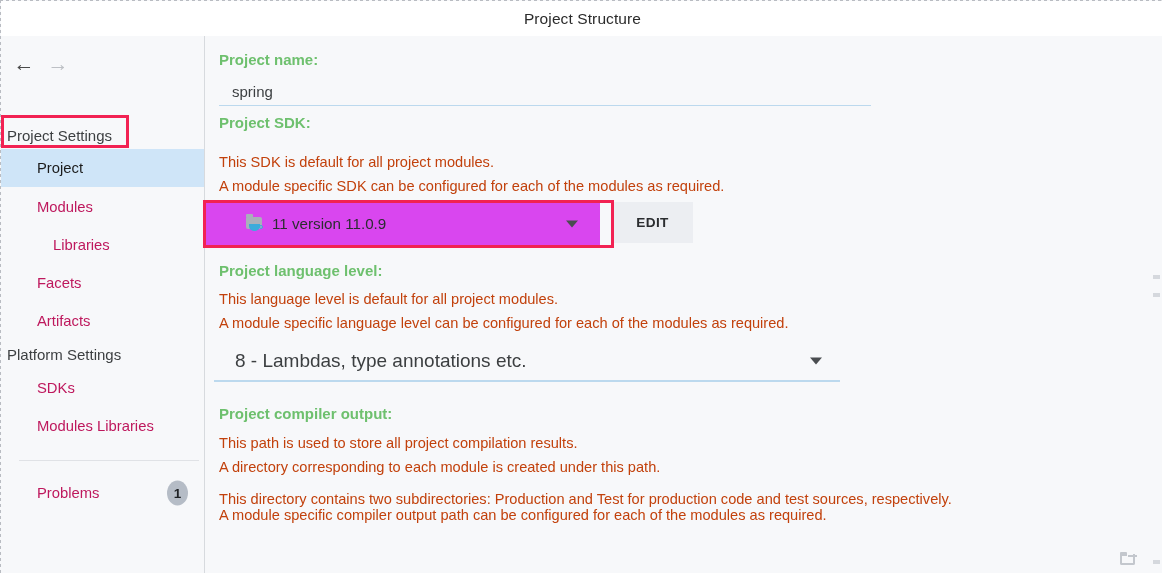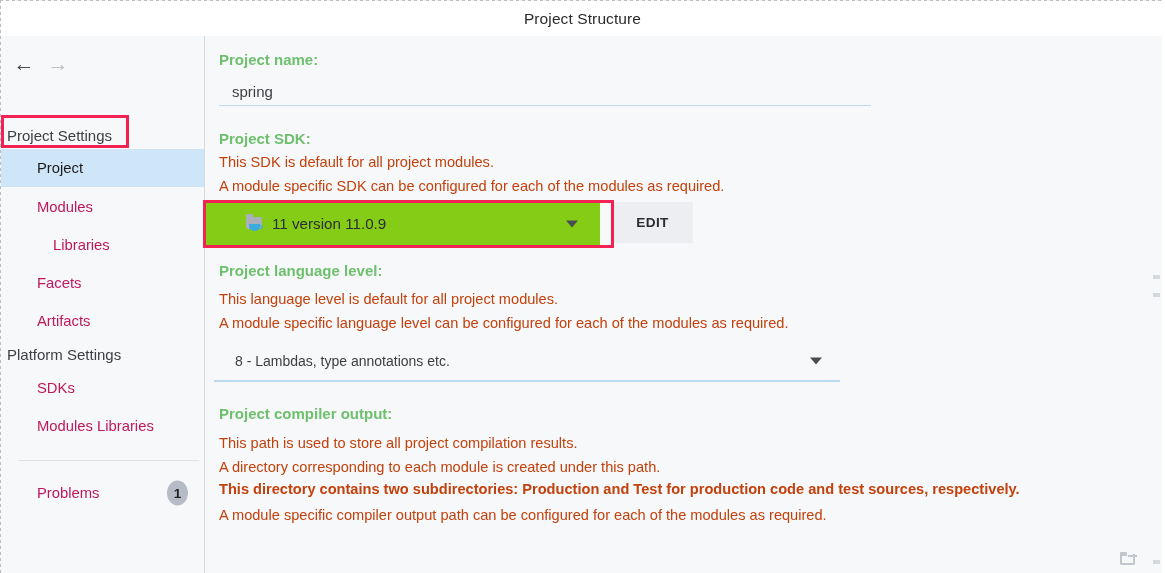--- a/index.html
+++ b/index.html
@@ -201,36 +201,36 @@
     display: flex;
     align-items: center;
   }
   .field-name .val {
     padding-left: 13px;
     font-size: 15px;
     color: #3c3f41;
   }
 
   
-  .h-sdk  { top: 94px; }
+  .h-sdk  { top: 78px; }
   .d-sdk1 { top: 118px; }
   .d-sdk2 { top: 142px; }
 
   .sdk-row {
     position: absolute;
     left: 0; top: 166px;
     width: 500px;
     height: 46px;
   }
   .sdk-combo {
     position: absolute;
     left: 0; top: 0;
     width: 394px;
     height: 46px;
-    background: #84cc16;
+    background: #d946ef;
     border-bottom: 3px solid #7fbf4d;
     box-sizing: border-box;
     display: flex;
     align-items: center;
   }
   .sdk-icon {
     margin-left: 40px;
     width: 18px;
     height: 18px;
     position: relative;
@@ -311,36 +311,36 @@
     left: 8px; top: 306px;
     width: 626px;
     height: 40px;
     border-bottom: 2px solid #bcd9ee;
     box-sizing: border-box;
     display: flex;
     align-items: center;
   }
   .lang-combo .val {
     margin-left: 21px;
-    font-size: 14px;
+    font-size: 19px;
     color: #3c3f41;
     white-space: nowrap;
   }
   .lang-caret {
     position: absolute;
     right: 18px;
     top: 50%;
     transform: translateY(-50%);
   }
 
   
   .h-comp  { top: 369px; }
   .d-comp1 { top: 399px; }
   .d-comp2 { top: 423px; }
-  .d-comp3 { top: 445px; font-weight: bold; }
+  .d-comp3 { top: 455px; }
   .d-comp4 { top: 471px; }
 
   .comp-field {
     position: absolute;
     left: 8px; top: 496px;
     width: 937px;
     height: 44px;
     border-bottom: 1px solid #bcd9ee;
     box-sizing: border-box;
     display: flex;

